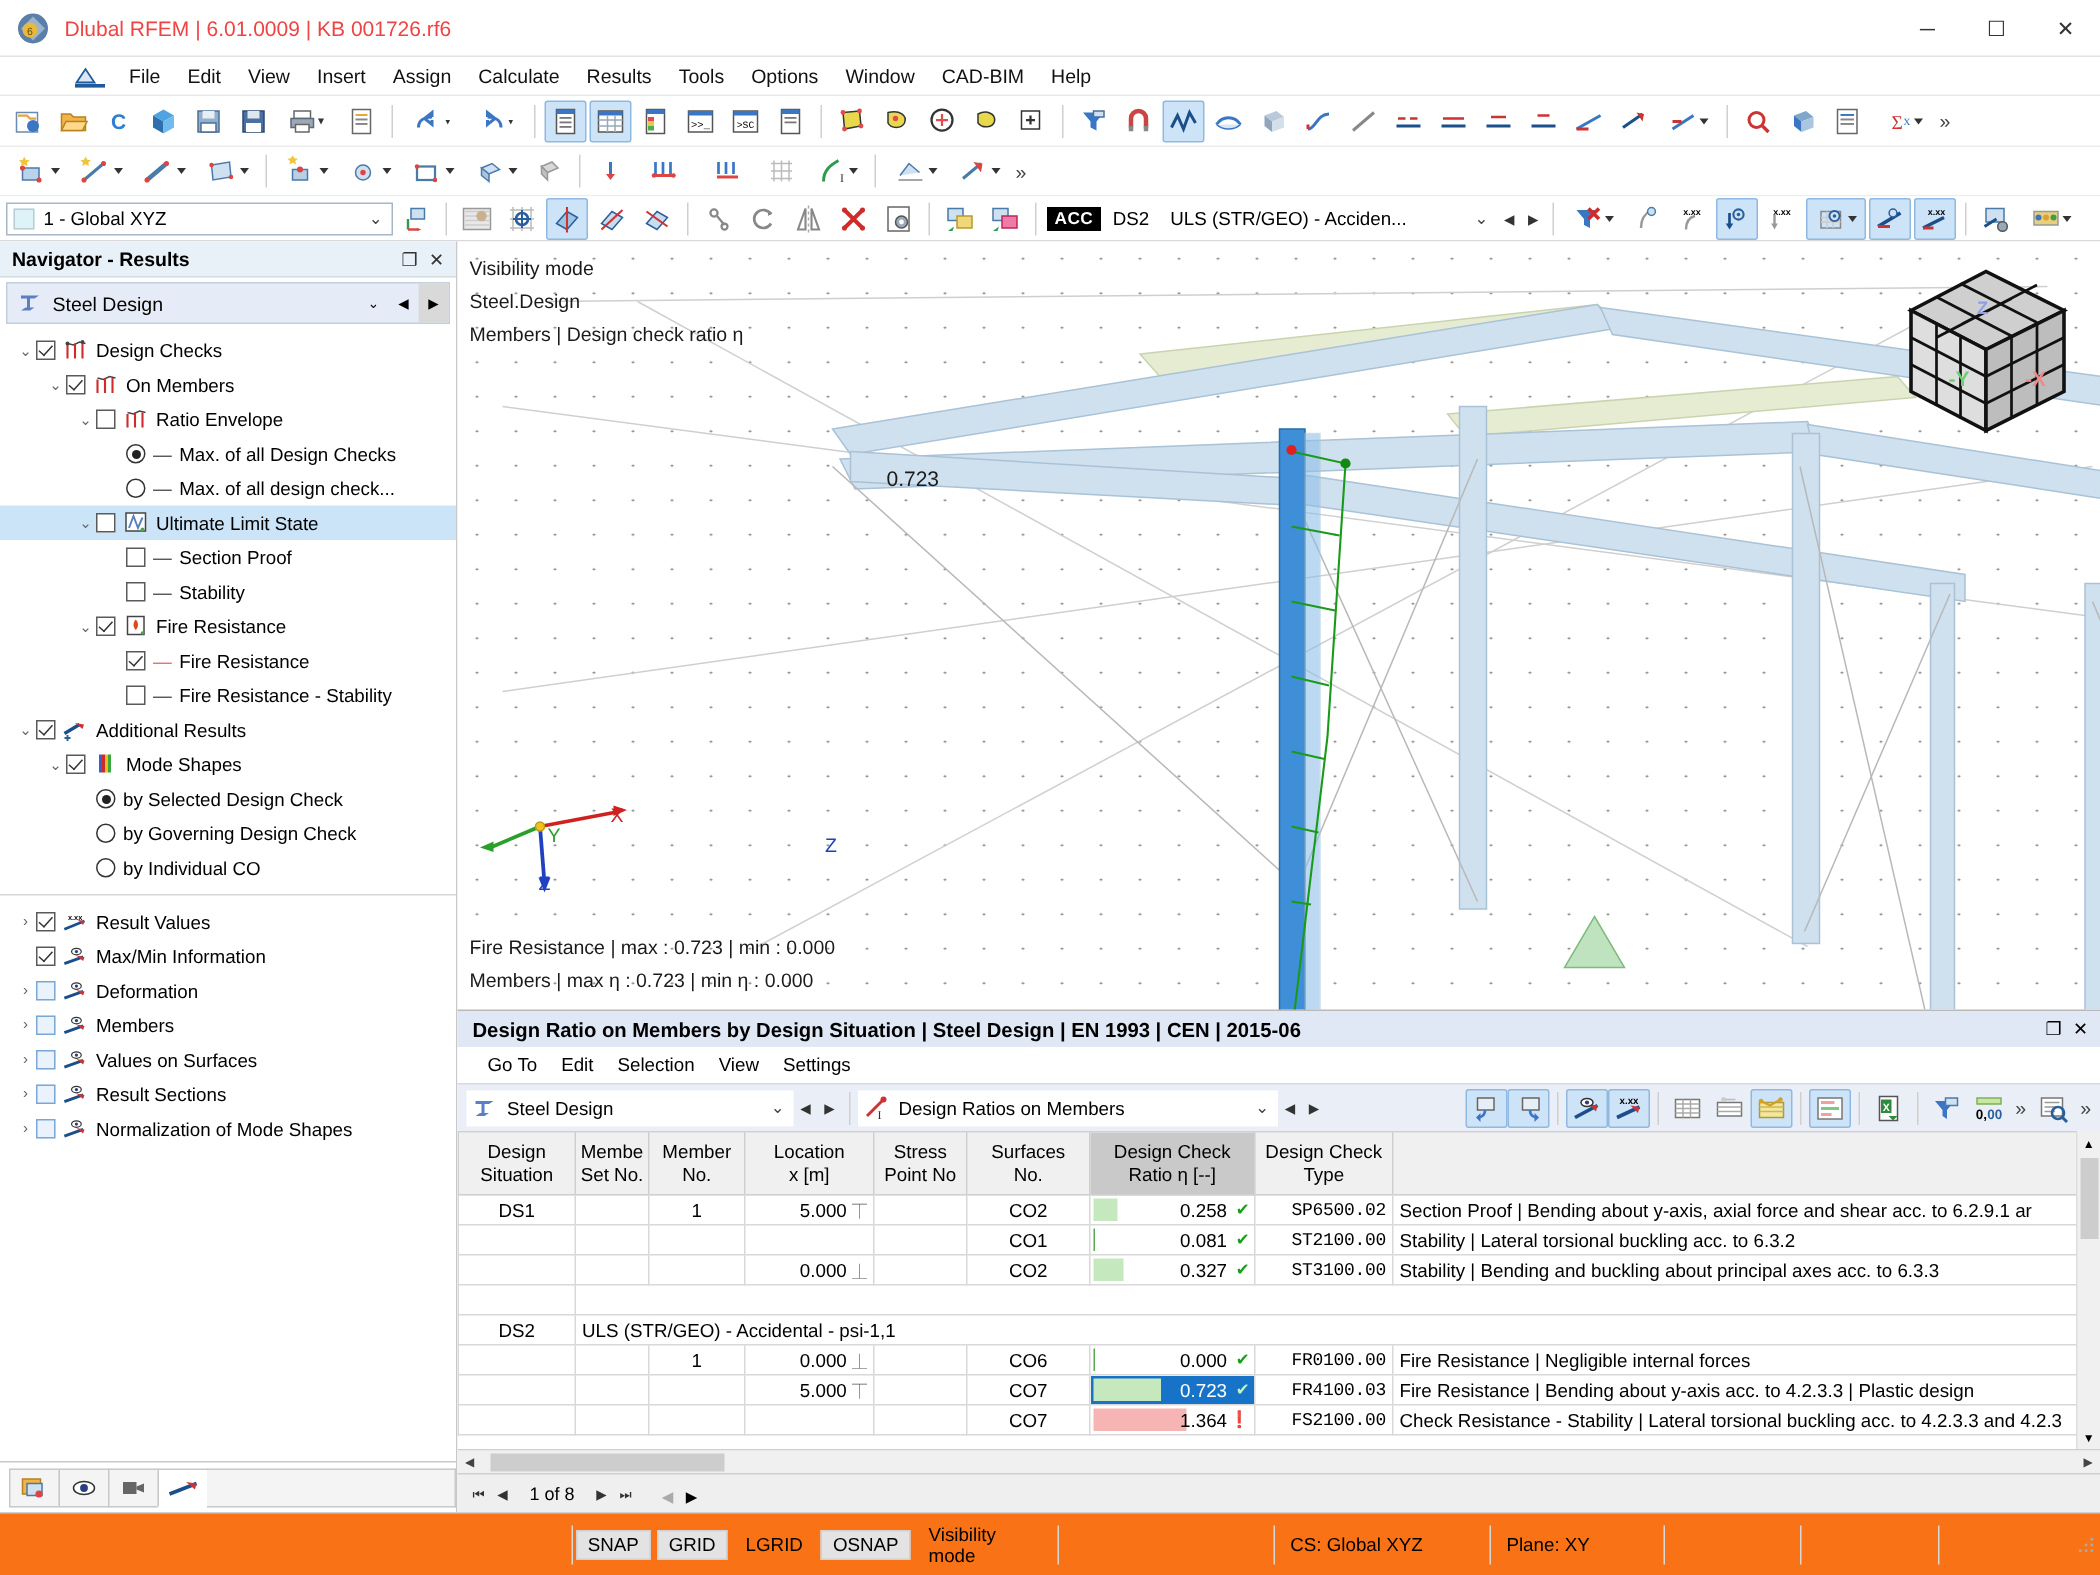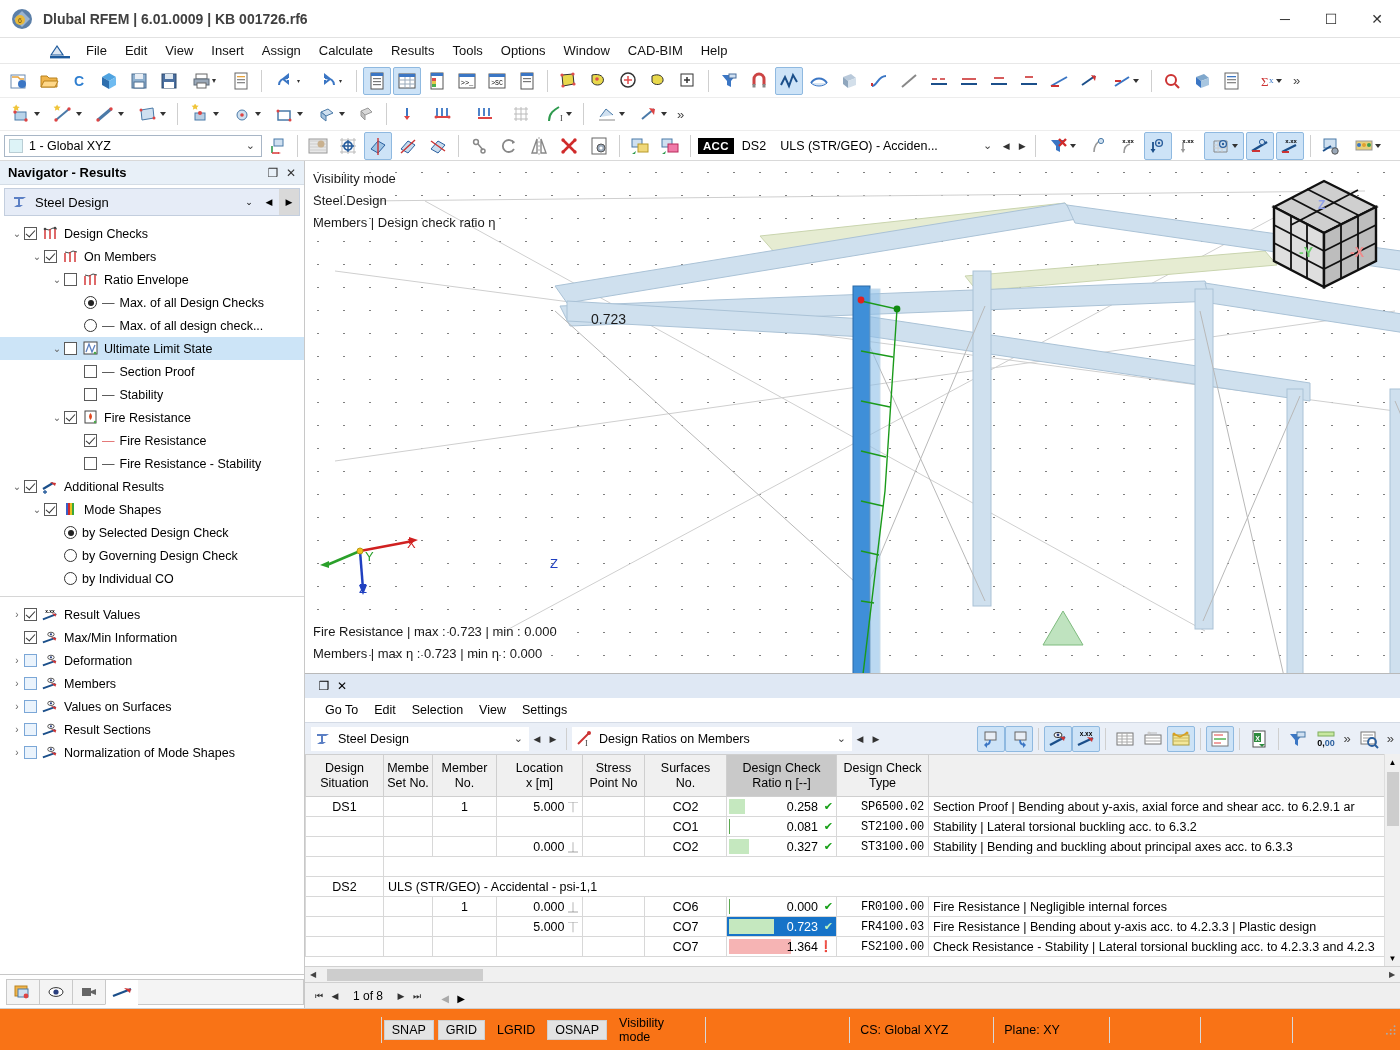--- a/index.html
+++ b/index.html
@@ -8,21 +8,21 @@
     font-family: "Liberation Sans", sans-serif;
     font-size: 12.5px;
     color:#000;
     background:#f0f0f0;
   }
   .app { width:1400px; height:1050px; display:flex; flex-direction:column; background:#fff; }
 
   
   .titlebar { height:38px; background:#fff; display:flex; align-items:center; border-bottom:1px solid #e2e2e2; }
   .titlebar .logo { width:24px; height:24px; margin-left:10px; margin-right:9px; flex:none; }
-  .titlebar .title { font-size:14px; color:#404040;font-weight:bold; }
+  .titlebar .title { font-size:14px; color:#ef4444; }
   .titlebar .spacer { flex:1; }
   .wbtn { width:46px; height:38px; display:flex; align-items:center; justify-content:center; font-size:14px; color:#333; }
 
   
   .menubar { height:26px; background:#fff; display:flex; align-items:center; border-bottom:1px solid #e8e8e8;padding-left:43px; }
   .menu-logo { width:22px; height:20px; margin:0 6px 0 6px; flex:none; }
   .menuitem { padding:3px 9px; font-size:13px; color:#111; white-space:nowrap; }
 
   
   .toolbar { height:34px; background:#fff; display:flex; align-items:center; border-bottom:1px solid #ededed; padding-left:4px; }
@@ -1166,20 +1166,21 @@
             </g>
             <text x="43" y="88" font-size="14" fill="#6fd06f" font-family="Liberation Sans" font-weight="bold">-Y</text>
             <text x="94" y="88" font-size="14" fill="#f08a8a" font-family="Liberation Sans" font-weight="bold">-X</text>
             <text x="62" y="40" font-size="12" fill="#8f9fe8" font-family="Liberation Sans" font-weight="bold">Z</text>
           </svg>
         </div>
       </div>
 
       <div class="tbl-panel">
         <div class="tbl-title">
+          <span class="t">Design Ratio on Members by Design Situation | Steel Design | EN 1993 | CEN | 2015-06</span>
           <span class="ic">❐</span>
           <span class="ic">✕</span>
         </div>
 
         <div class="tbl-menu">
           <div class="mi">Go To</div>
           <div class="mi">Edit</div>
           <div class="mi">Selection</div>
           <div class="mi">View</div>
           <div class="mi">Settings</div>

